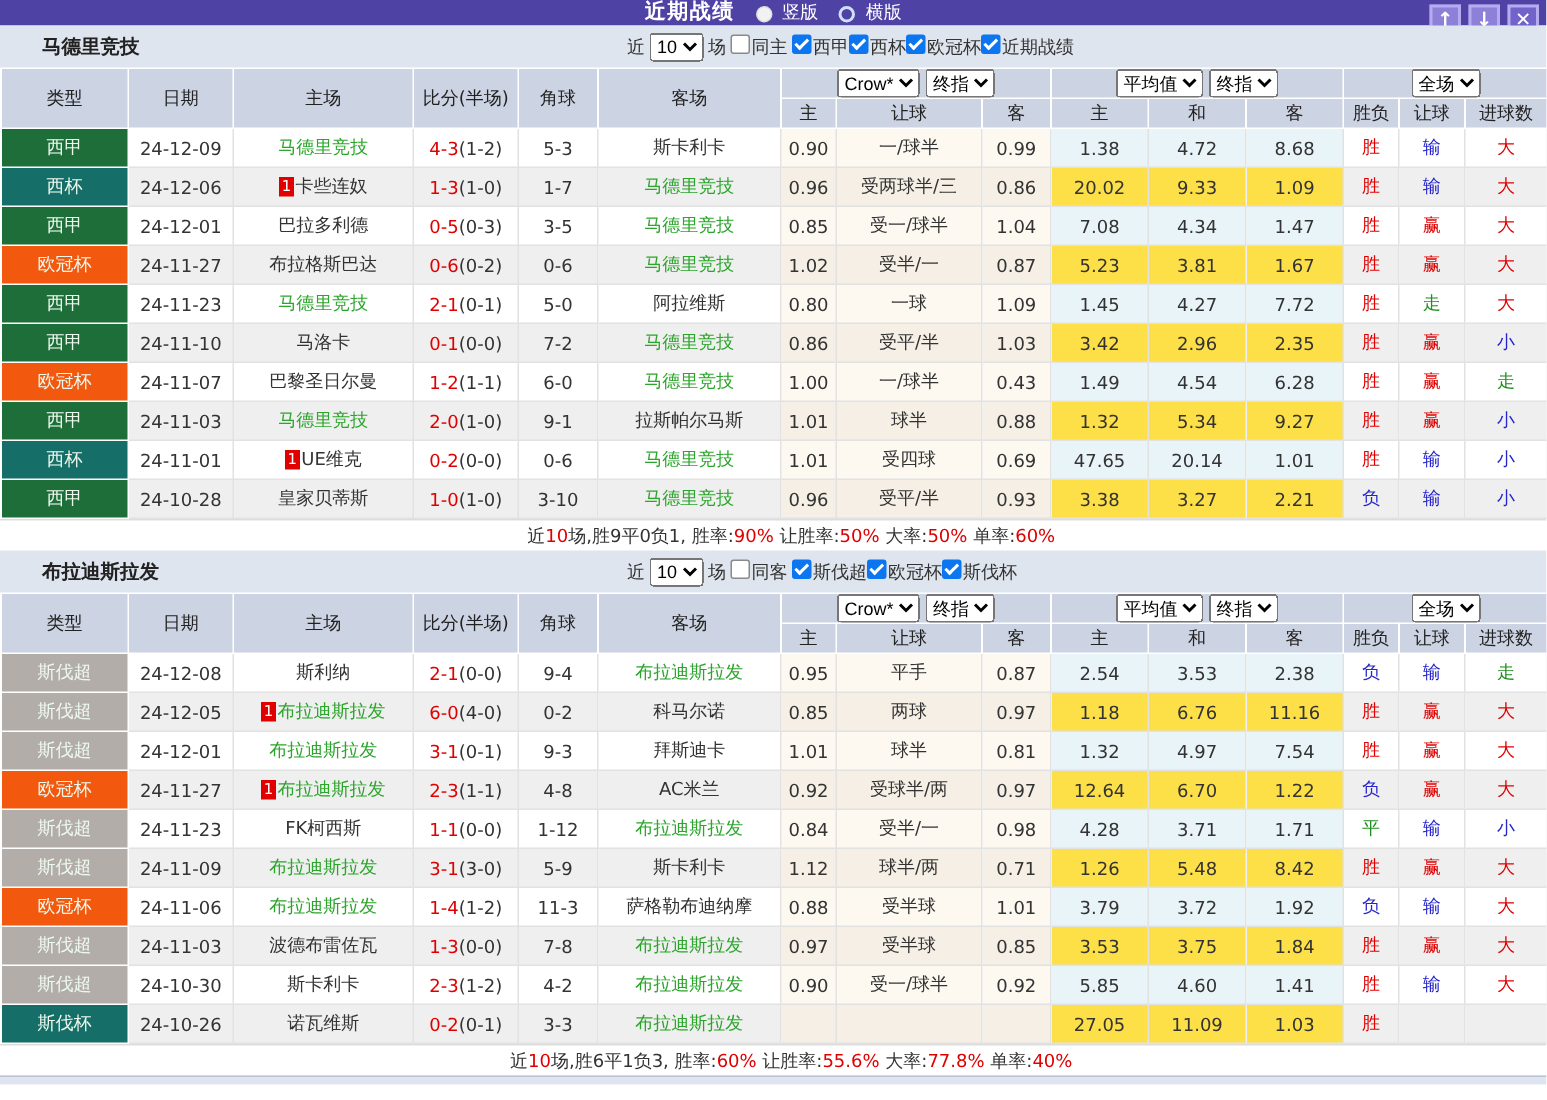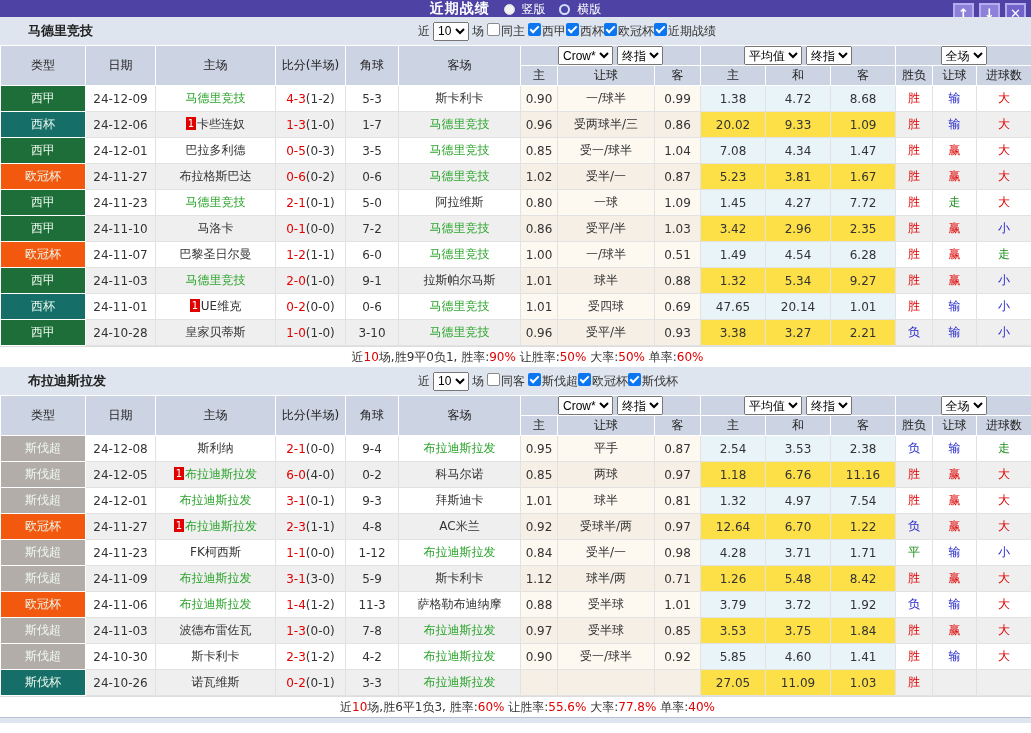--- a/index.html
+++ b/index.html
@@ -269,21 +269,21 @@
         </tr>
         <tr class="odd">
           <td class="league lg-orange">欧冠杯</td>
           <td class="date">24-11-07</td>
           <td><span class="tname">巴黎圣日尔曼</span></td>
           <td><span class="sc">1-2</span><span class="hf">(1-1)</span></td>
           <td>6-0</td>
           <td><span class="tname focal">马德里竞技</span></td>
           <td class="hc">1.00</td>
           <td class="hc">一/球半</td>
-          <td class="hc">0.51</td>
+          <td class="hc">0.43</td>
           <td class="av">1.49</td>
           <td class="av">4.54</td>
           <td class="av">6.28</td>
           <td class="r-red">胜</td>
           <td class="r-red">赢</td>
           <td class="r-green">走</td>
         </tr>
         <tr class="even">
           <td class="league lg-green">西甲</td>
           <td class="date">24-11-03</td>

